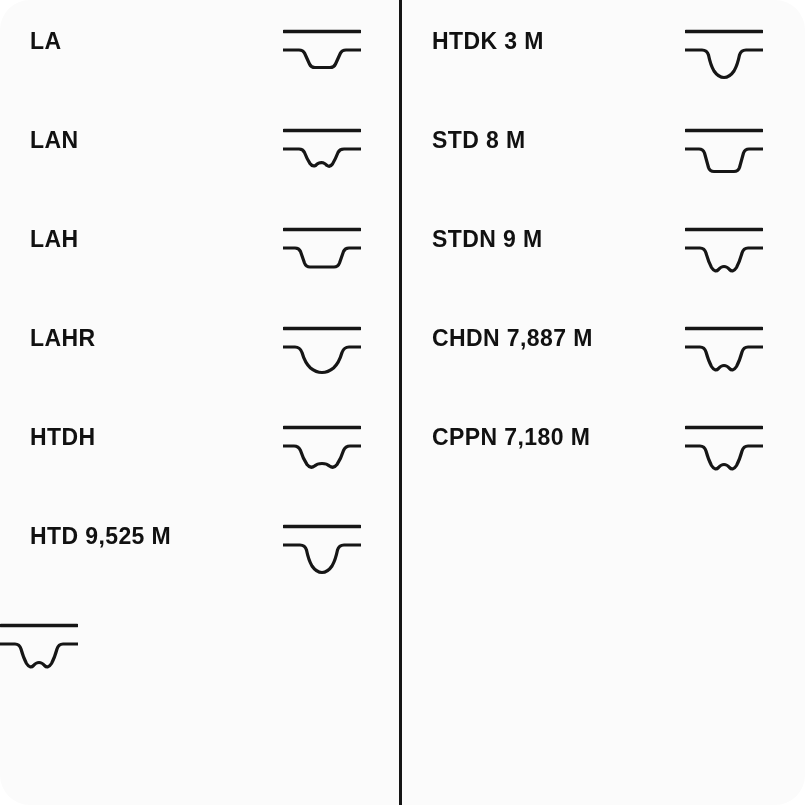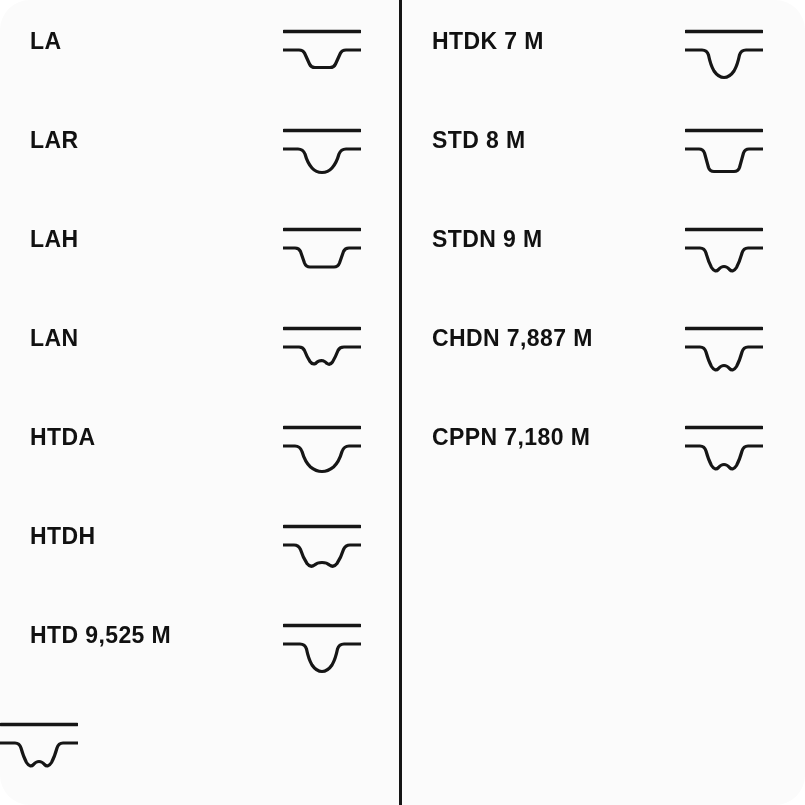--- a/index.html
+++ b/index.html
@@ -69,52 +69,43 @@
     <div class="row">
       <span class="label">LA</span>
       <span class="icon">
         <svg width="78" height="54" viewBox="0 0 78 54">
             <path class="topline" d="M1 3.5 H77"></path>
             <path class="profile" d="M0 22 H16 Q20 22 21.5 25 L26.5 36 Q28 39.5 32 39.5 H47 Q51 39.5 52.5 36 L57.5 25 Q59 22 63 22 H78"></path>
           </svg>
       </span>
     </div>
 
-    <div class="row">
-      <span class="label">LAR</span>
-      <span class="icon">
-        <svg width="78" height="54" viewBox="0 0 78 54">
-            <path class="topline" d="M1 3.5 H77"></path>
-            <path class="profile" d="M0 22 H15 Q20 22 22 27 Q24.5 36 29 41 Q33 45.5 39 45.5 Q45 45.5 49 41 Q53.5 36 56 27 Q58 22 63 22 H78"></path>
+
+    <div class="row">
+      <span class="label">LAN</span>
+      <span class="icon">
+        <svg width="78" height="54" viewBox="0 0 78 54">
+            <path class="topline" d="M1 3.5 H77"></path>
+            <path class="profile" d="M0 22 H16 Q20 22 21.5 25.5 Q24 32 27 36.5 Q29.5 40 32.5 38.5 Q34.5 36.5 36 36 Q38 35.2 40 35.8 Q42 36.5 44 38.5 Q47 40.5 49.5 37 Q52.5 32 55 25.5 Q56.5 22 61 22 H78"></path>
           </svg>
       </span>
     </div>
 
     <div class="row">
       <span class="label">LAH</span>
       <span class="icon">
         <svg width="78" height="54" viewBox="0 0 78 54">
             <path class="topline" d="M1 3.5 H77"></path>
             <path class="profile" d="M0 22 H12 Q16 22 17.5 25.5 L21.5 37 Q23 41 27 41 H51 Q55 41 56.5 37 L60.5 25.5 Q62 22 66 22 H78"></path>
           </svg>
       </span>
     </div>
 
     <div class="row">
-      <span class="label">LAN</span>
-      <span class="icon">
-        <svg width="78" height="54" viewBox="0 0 78 54">
-            <path class="topline" d="M1 3.5 H77"></path>
-            <path class="profile" d="M0 22 H16 Q20 22 21.5 25.5 Q24 32 27 36.5 Q29.5 40 32.5 38.5 Q34.5 36.5 36 36 Q38 35.2 40 35.8 Q42 36.5 44 38.5 Q47 40.5 49.5 37 Q52.5 32 55 25.5 Q56.5 22 61 22 H78"></path>
-          </svg>
-      </span>
-    </div>
-
-    <div class="row">
-      <span class="label">HTDA</span>
+      <span class="label">LAHR</span>
       <span class="icon">
         <svg width="78" height="54" viewBox="0 0 78 54">
             <path class="topline" d="M1 3.5 H77"></path>
             <path class="profile" d="M0 22 H12 Q17 22 19 27.5 Q22 38 27.5 43 Q33 47.5 39 47.5 Q45 47.5 50.5 43 Q56 38 59 27.5 Q61 22 66 22 H78"></path>
           </svg>
       </span>
     </div>
 
     <div class="row">
       <span class="label">HTDH</span>
@@ -148,21 +139,21 @@
   </div>
 
   <div class="divider"></div>
 
   <div class="col col-right">
 
 
 
 
     <div class="row">
-      <span class="label">HTDK 7 M</span>
+      <span class="label">HTDK 3 M</span>
       <span class="icon">
         <svg width="78" height="54" viewBox="0 0 78 54">
             <path class="topline" d="M1 3.5 H77"></path>
             <path class="profile" d="M0 22 H17 Q22 22 23.5 27 Q25.5 37 29 43 Q33.5 49.5 39 49.5 Q44.5 49.5 49 43 Q52.5 37 54.5 27 Q56 22 61 22 H78"></path>
           </svg>
       </span>
     </div>
 
     <div class="row">
       <span class="label">STD 8 M</span>

